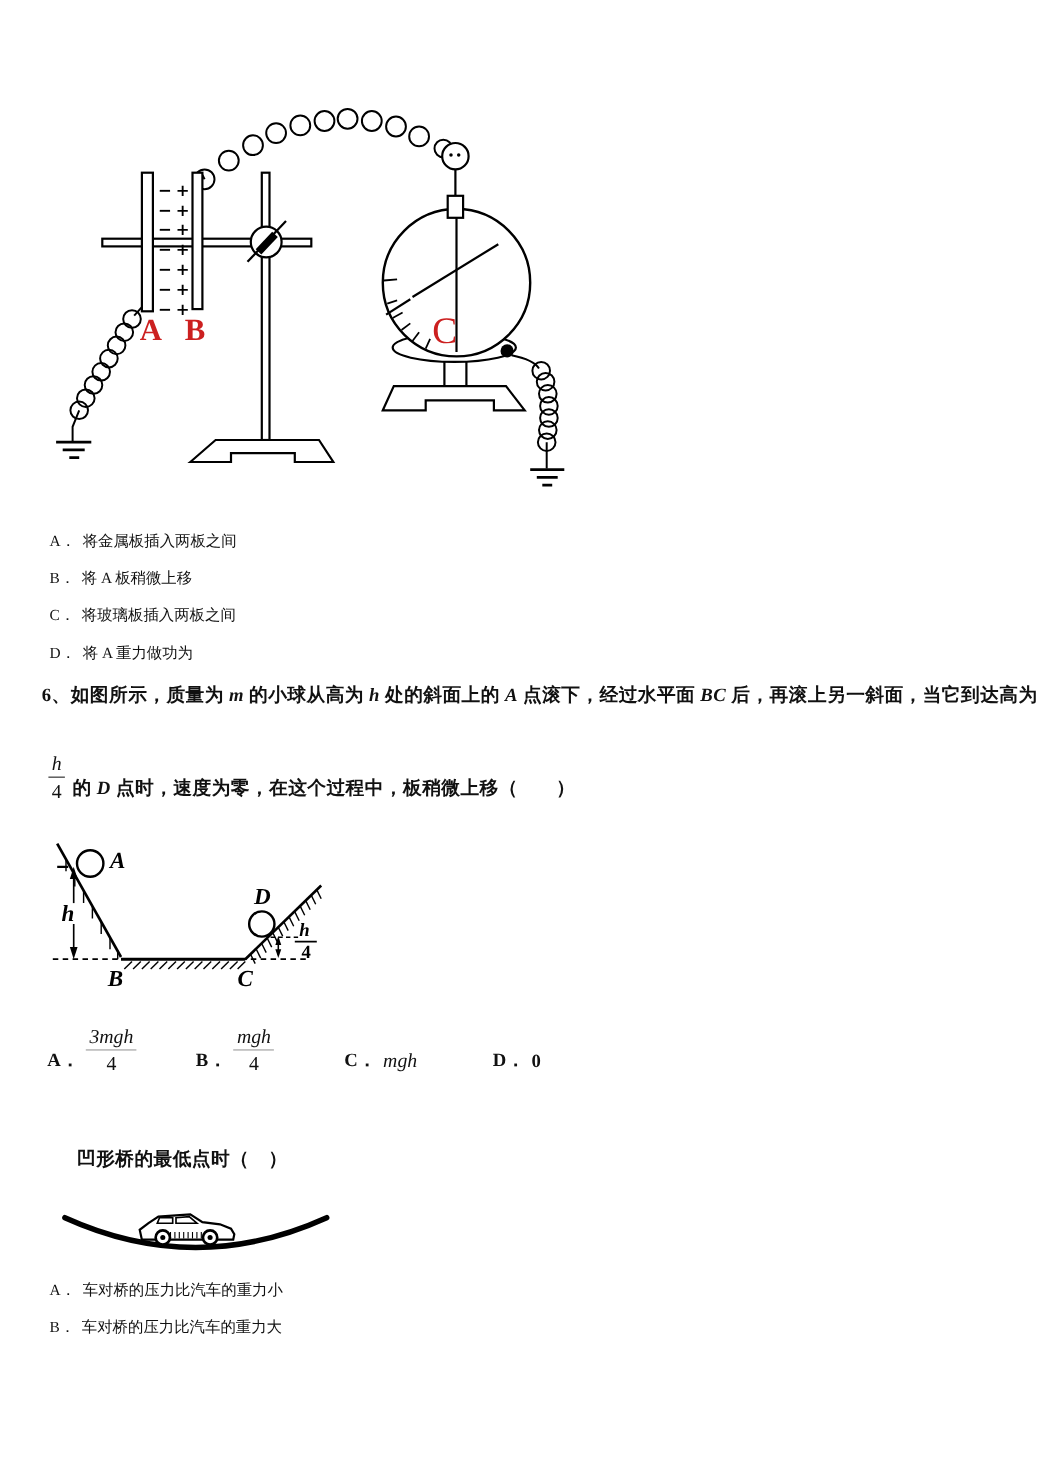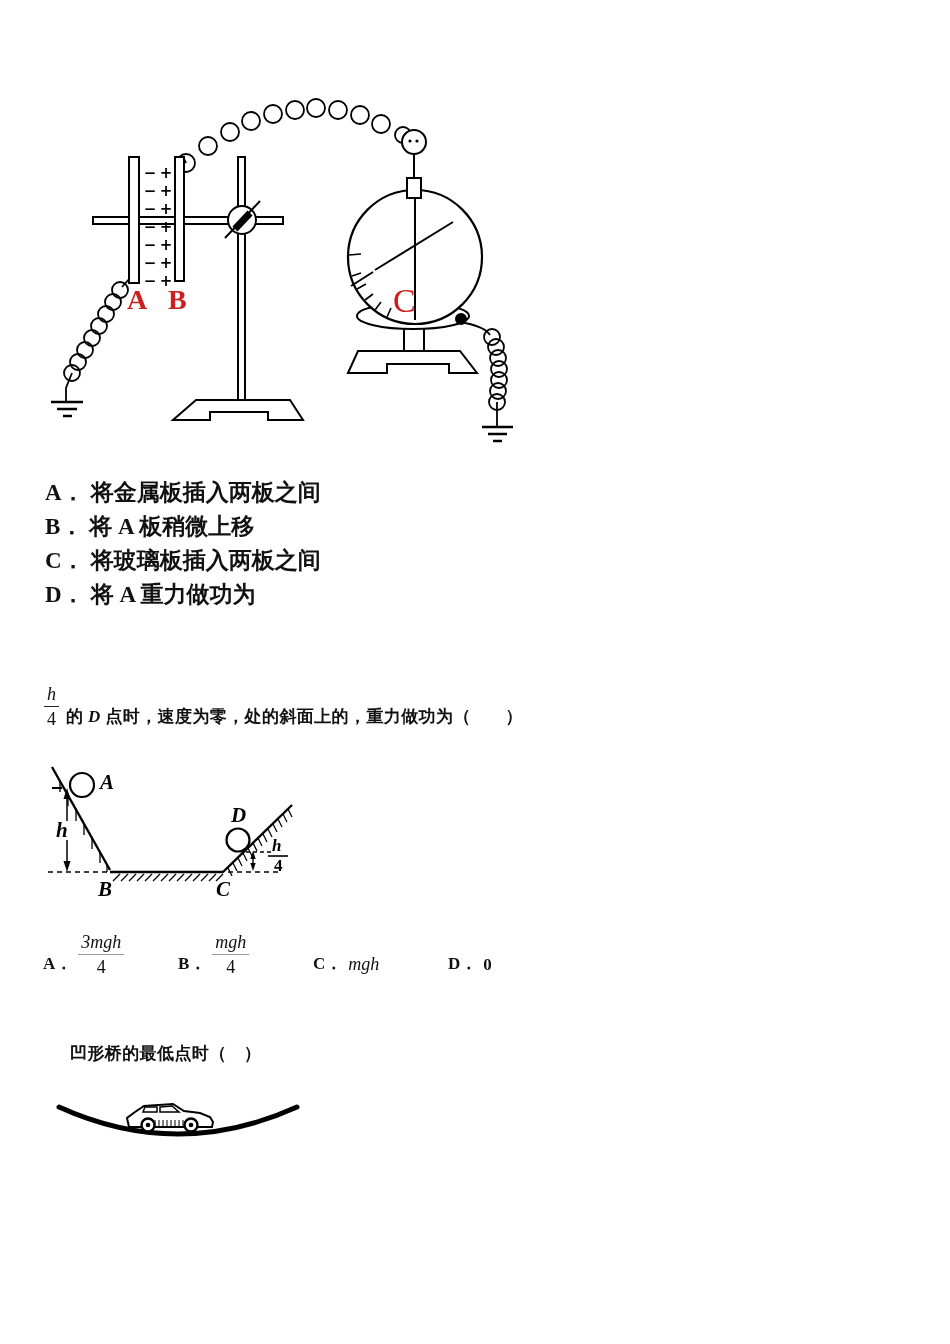--- a/index.html
+++ b/index.html
@@ -7,21 +7,21 @@
     position:relative;width:950px;height:1344px;background:#ffffff;
     margin:0 auto;overflow:hidden;
     font-family:"Liberation Serif","DejaVu Serif",serif;color:#111;
   }
   .abs{position:absolute;}
   svg{display:block;}
   svg line, svg path, svg circle, svg ellipse, svg rect, svg polyline{vector-effect:none;}
 
   
   .stmt{font-size:17px;font-weight:600;letter-spacing:0.4px;line-height:22px;white-space:nowrap;}
-  .opt-row{font-size:23px;font-weight:700;line-height:18px;margin-bottom:16px;white-space:nowrap;}
+  .opt-row{font-size:14px;font-weight:400;line-height:18px;margin-bottom:16px;white-space:nowrap;}
   .opt-letter{margin-right:6px;}
   .var{font-style:italic;font-family:"Liberation Serif",serif;}
 
   
   .frac{display:inline-flex;flex-direction:column;align-items:center;line-height:1;}
   .frac .num{font-size:18px;font-style:italic;padding:0 3px 3px 3px;}
   .frac .den{font-size:18px;border-top:1.6px solid #999;width:100%;text-align:center;padding-top:3px;}
   .frac.dark .den{border-top-color:#222;}
 
   .q6line2{display:flex;align-items:flex-end;}
@@ -152,27 +152,30 @@
     </g>
   </svg>
 
   <div class="abs" style="left:45px;top:484px;">
     <div class="opt-row"><span class="opt-letter">A．</span><span>将金属板插入两板之间</span></div>
     <div class="opt-row"><span class="opt-letter">B．</span><span>将 A 板稍微上移</span></div>
     <div class="opt-row"><span class="opt-letter">C．</span><span>将玻璃板插入两板之间</span></div>
     <div class="opt-row"><span class="opt-letter">D．</span><span>将 A 重力做功为</span></div>
   </div>
 
+  <div class="abs stmt" style="left:38px;top:621px;">
+    <span>6、如图所示，质量为 </span><span class="var">m</span><span> 的小球从高为 </span><span class="var">h</span><span> 处的斜面上的 </span><span class="var">A</span><span> 点滚下，经过水平面 </span><span class="var">BC</span><span> 后，再滚上另一斜面，当它到达高为</span>
+  </div>
 
   <div class="abs q6line2" style="left:44px;top:679px;height:49px;">
     <span class="frac dark">
       <span class="num">h</span>
       <span class="den">4</span>
     </span>
-    <span class="tail"><span>的 </span><span class="var">D</span><span> 点时，速度为零，处的斜面上的，重力做功为（　　）</span></span>
+    <span class="tail"><span>的 </span><span class="var">D</span><span> 点时，速度为零，在这个过程中，板稍微上移（　　）</span></span>
   </div>
 
   <svg class="abs" style="left:40px;top:758px;" width="300" height="150" viewBox="0 0 300 150">
     <g stroke="#000" fill="none">
       <line x1="8" y1="114" x2="238" y2="114" stroke-width="1.6" stroke-dasharray="5,4"></line>
       <line x1="206" y1="94" x2="232" y2="94" stroke-width="1.4" stroke-dasharray="4,3"></line>
 
       <line x1="12" y1="9" x2="70" y2="112" stroke-width="2.4"></line>
       <g stroke-width="1.3">
         <line x1="20" y1="23" x2="20" y2="34"></line>
@@ -289,14 +292,18 @@
       </g>
       <polygon points="100,12 112,12 112,17 98,17" fill="#fff" stroke="#000" stroke-width="1.5"></polygon>
       <polygon points="115,12 127,11 134,17 115,17" fill="#fff" stroke="#000" stroke-width="1.5"></polygon>
       <circle cx="103" cy="30" r="6.5" fill="#fff" stroke="#000" stroke-width="2.4"></circle>
       <circle cx="103" cy="30" r="2.3" fill="#000"></circle>
       <circle cx="146" cy="30" r="6.5" fill="#fff" stroke="#000" stroke-width="2.4"></circle>
       <circle cx="146" cy="30" r="2.3" fill="#000"></circle>
     </g>
   </svg>
 
+  <div class="abs" style="left:45px;top:1165px;">
+    <div class="opt-row"><span class="opt-letter">A．</span><span>车对桥的压力比汽车的重力小</span></div>
+    <div class="opt-row"><span class="opt-letter">B．</span><span>车对桥的压力比汽车的重力大</span></div>
+  </div>
 
 </div>
 
 </body></html>

